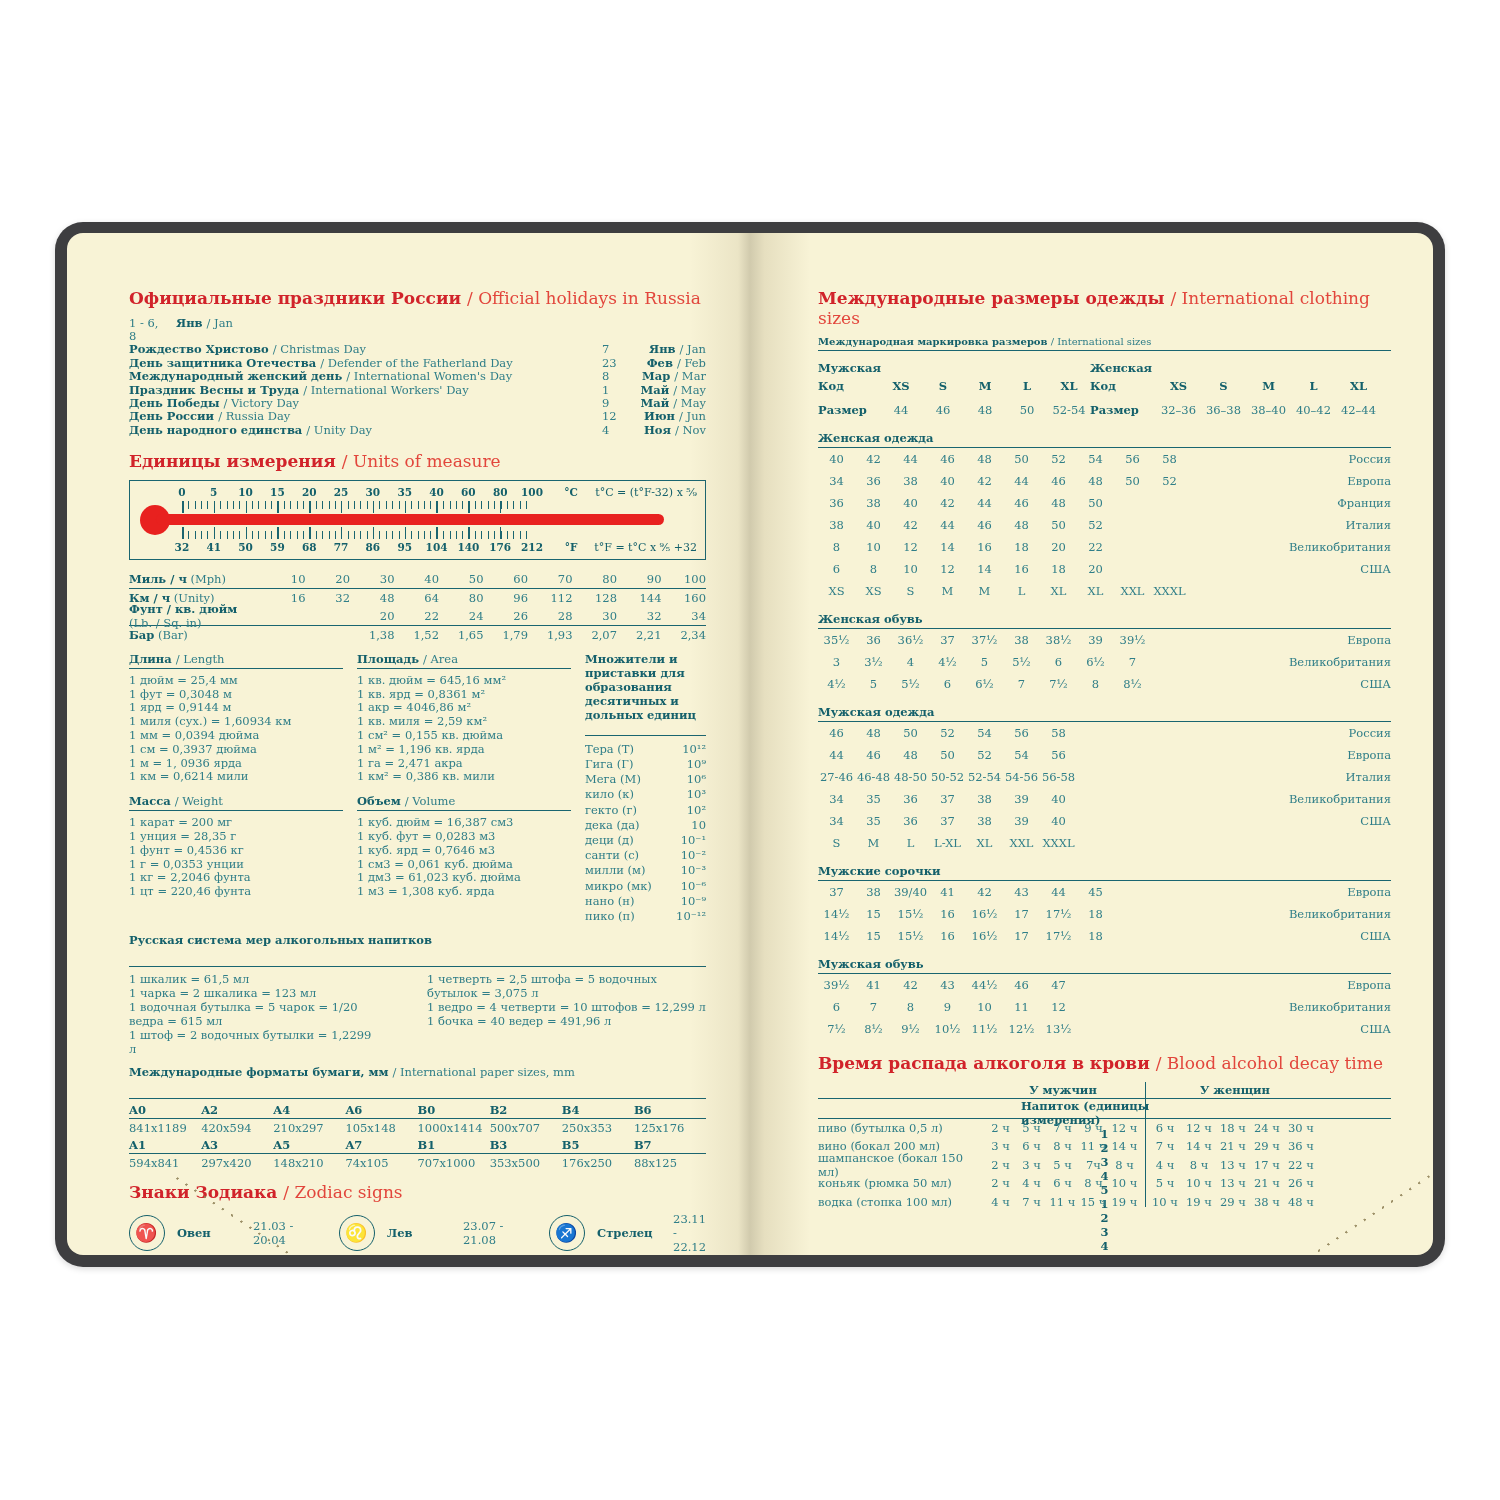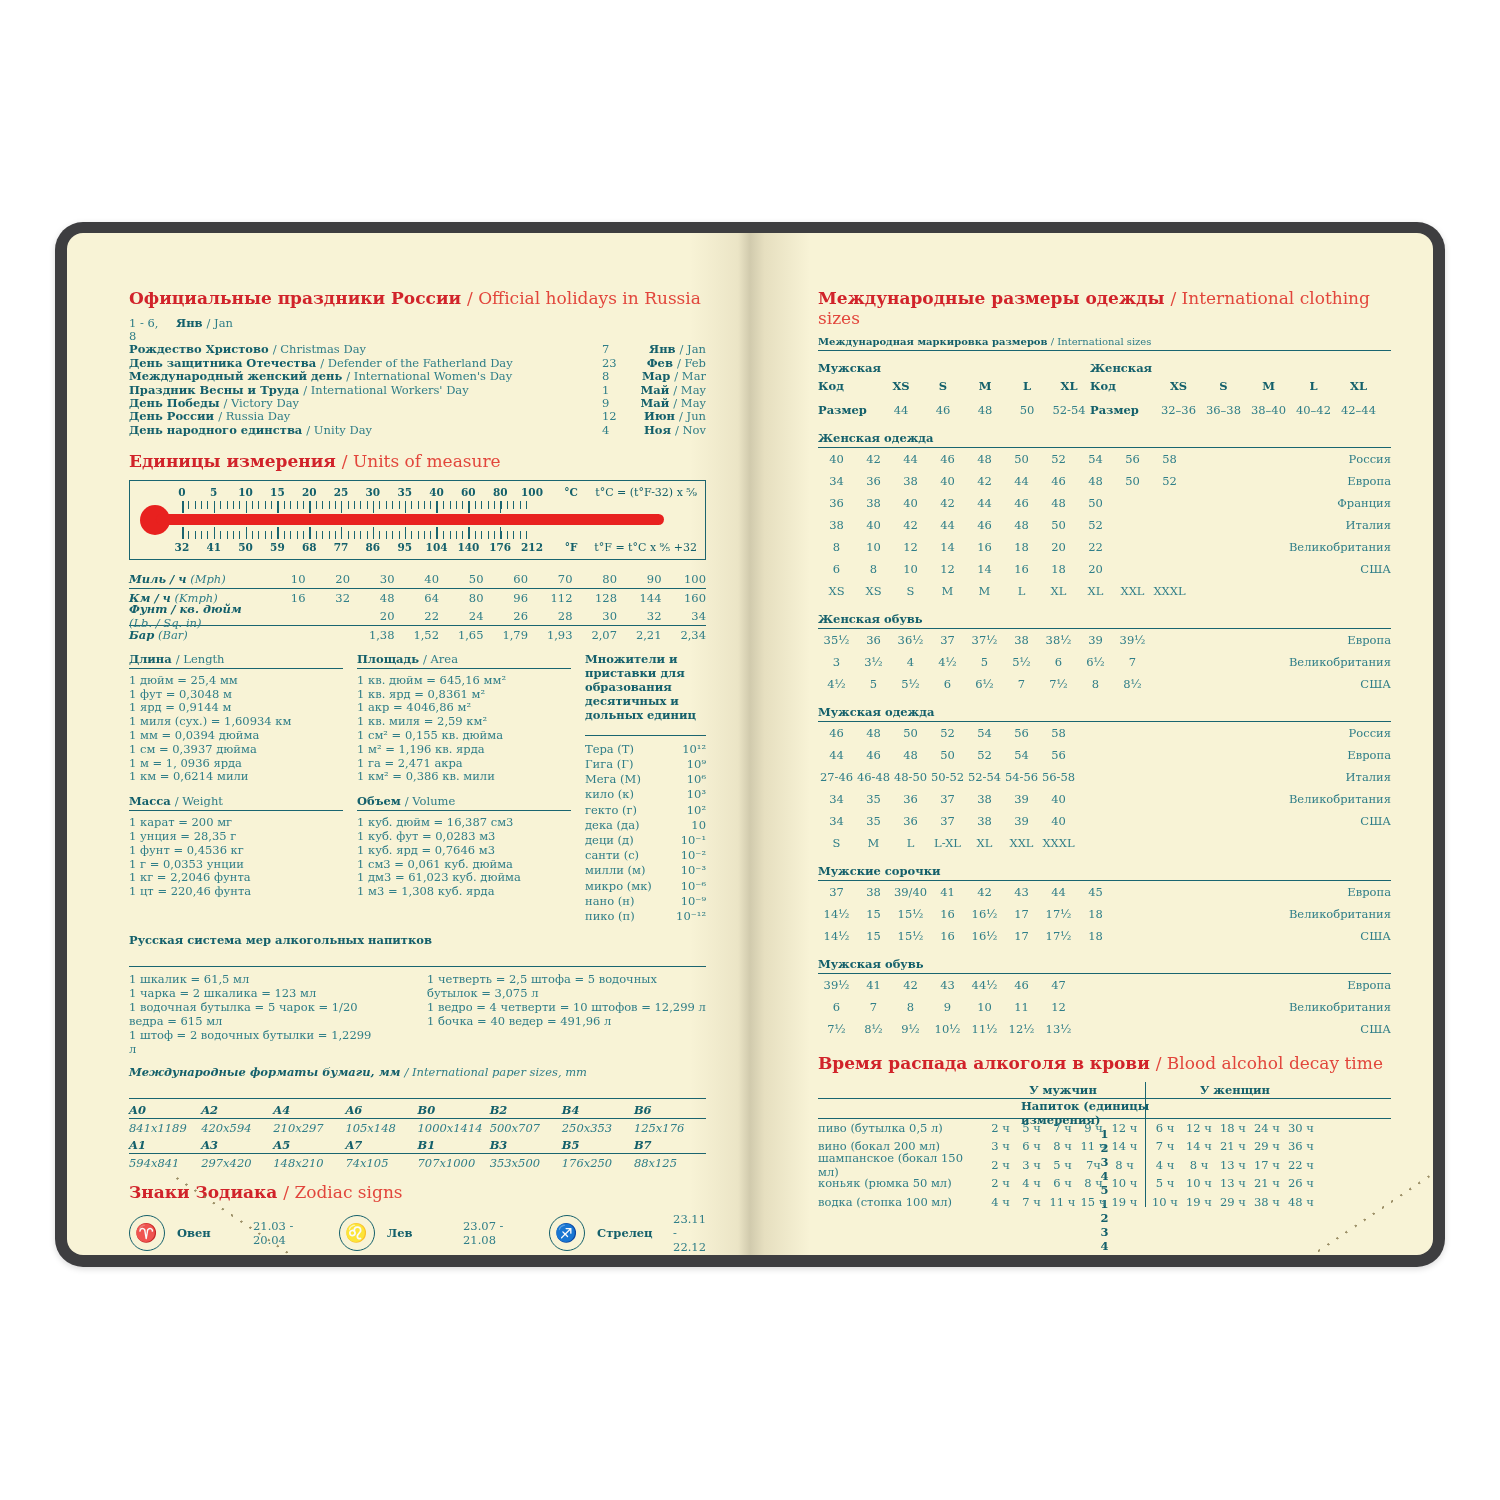--- a/index.html
+++ b/index.html
@@ -32,38 +32,38 @@
   .tk{position:absolute;left:52px;width:350px;}
   .tk.mi-t{top:20px;height:8px;background:repeating-linear-gradient(90deg,var(--rule) 0 1px,transparent 1px 6.37px);}
   .tk.ma-t{top:20px;height:12px;background:repeating-linear-gradient(90deg,var(--rule) 0 1.5px,transparent 1.5px 31.8px);}
   .tk.mi-b{bottom:20px;height:8px;background:repeating-linear-gradient(90deg,var(--rule) 0 1px,transparent 1px 6.37px);}
   .tk.ma-b{bottom:20px;height:12px;background:repeating-linear-gradient(90deg,var(--rule) 0 1.5px,transparent 1.5px 31.8px);}
   .t-tube{position:absolute;left:26px;top:33px;width:508px;height:11px;border-radius:6px;background:#e8211f;}
   .t-bulb{position:absolute;left:10px;top:24px;width:30px;height:30px;border-radius:50%;background:#e8211f;}
   
   .srow{display:flex;align-items:center;height:18px;}
   .srow.ruled{border-bottom:1.4px solid var(--rule);}
-  .slabel{width:132px;font-style:italic;}
+  .slabel{width:132px;}
   .srow .c{flex:1;text-align:right;}
   
   .cols3{display:flex;margin-top:8px;}
   .ucol{width:214px;margin-right:14px;}
   .ucol.pref{flex:1;margin-right:0;}
   .utitle{border-bottom:1.4px solid var(--rule);padding-bottom:2px;margin-bottom:5px;}
   .uline{line-height:13.8px;}
   .ptitle{line-height:14px;color:var(--teal-d);font-weight:bold;}
   .prule{border-top:1.4px solid var(--rule);margin-top:13px;margin-bottom:6px;}
   .prow{display:flex;justify-content:space-between;line-height:15.2px;}
   
   .atitle{border-bottom:1.4px solid var(--rule);padding-bottom:19px;margin:9px 0 5px 0;}
   .acols{display:flex;gap:48px;}
   .acols>div{line-height:14px;}
   .acols .a1{width:250px;} .acols .a2{flex:1;}
   
-  .psec{margin-top:9px;font-style:italic;}
+  .psec{margin-top:9px;}
   .pgrid{display:flex;}
   .pgrid div{flex:1;}
   .pcodes{border-bottom:1.2px solid var(--rule);padding:2px 0 1px 0;color:var(--teal-d);font-weight:bold;}
   .pvals{padding:2px 0 1px 0;}
   
   .zwrap{display:flex;margin-top:4px;}
   .zcol{display:flex;flex-direction:column;}
   .zcol1{width:214px;} .zcol2{width:214px;margin-left:14px;} .zcol3{flex:1;margin-left:14px;}
   .zrow{display:flex;align-items:center;height:44px;}
   .zicon{width:34px;height:34px;border:1.6px solid var(--teal-d);border-radius:50%;display:flex;align-items:center;justify-content:center;font-size:18px;color:var(--teal-d);flex:none;}
@@ -208,21 +208,21 @@
             <div class="c">30</div>
             <div class="c">40</div>
             <div class="c">50</div>
             <div class="c">60</div>
             <div class="c">70</div>
             <div class="c">80</div>
             <div class="c">90</div>
             <div class="c">100</div>
           </div>
           <div class="srow">
-            <div class="slabel"><span class="b">Км / ч</span><span class="l"> (Kmph)</span></div>
+            <div class="slabel"><span class="b">Км / ч</span><span class="l"> (Unity)</span></div>
             <div class="c">16</div>
             <div class="c">32</div>
             <div class="c">48</div>
             <div class="c">64</div>
             <div class="c">80</div>
             <div class="c">96</div>
             <div class="c">112</div>
             <div class="c">128</div>
             <div class="c">144</div>
             <div class="c">160</div>

